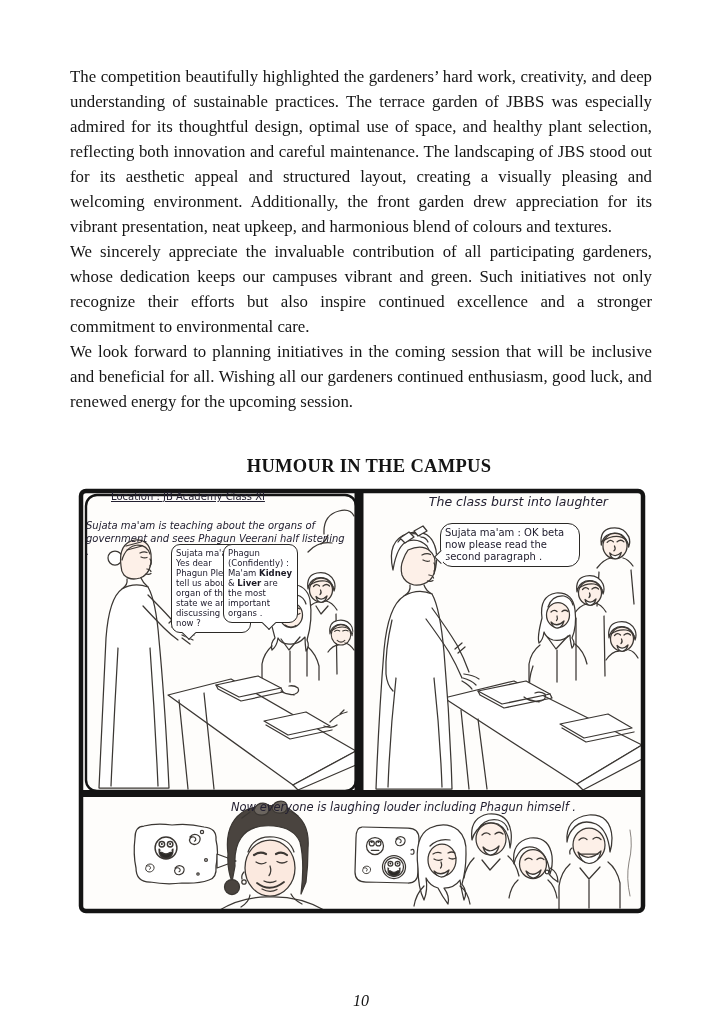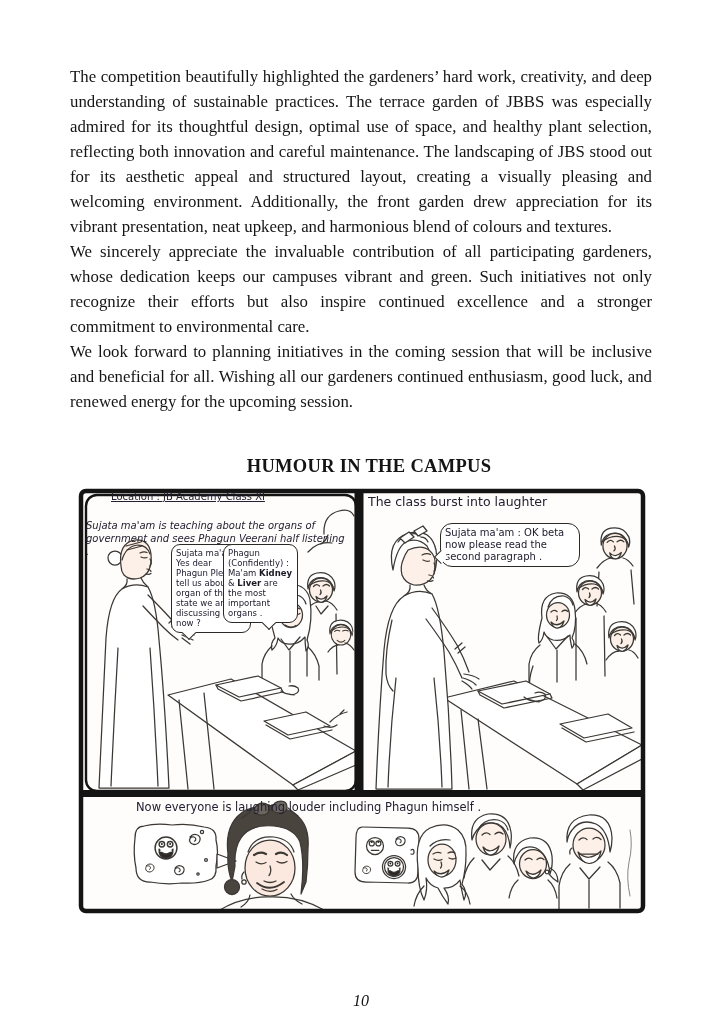--- a/index.html
+++ b/index.html
@@ -19,21 +19,21 @@
   }
   .page-number{
     position:absolute; top:992px; left:0; width:100%;
     text-align:center; font-style:italic; font-size:16px;
   }
   .comic{position:absolute; left:78px; top:488px; width:568px; height:426px;}
   .comic svg{position:absolute; left:0; top:0;}
   .overlay{position:absolute; font-family:"DejaVu Sans", sans-serif; color:#232031; z-index:2;}
   .hw{line-height:1.28;}
   .underlined{text-decoration:underline;}
-  .cursive{}
+  .cursive{font-style:italic;text-align:right;}
   .bubble{
     position:absolute; z-index:2; box-sizing:border-box;
     background:#fff; border:1.4px solid #2b2926; border-radius:9px;
     padding:3px 4px 4px 4px;
     font-family:"DejaVu Sans", sans-serif; color:#232031; line-height:1.18;
   }
   .bubble b{font-weight:bold; color:#1a1823;}
   .tail{position:absolute; width:9px; height:9px; background:#fff; transform:rotate(45deg); z-index:1;}
   .tail.down{bottom:-5.5px; border-right:1.4px solid #2b2926; border-bottom:1.4px solid #2b2926;}
   .tail.left{left:-5.5px;  border-left:1.4px solid #2b2926; border-bottom:1.4px solid #2b2926;}

